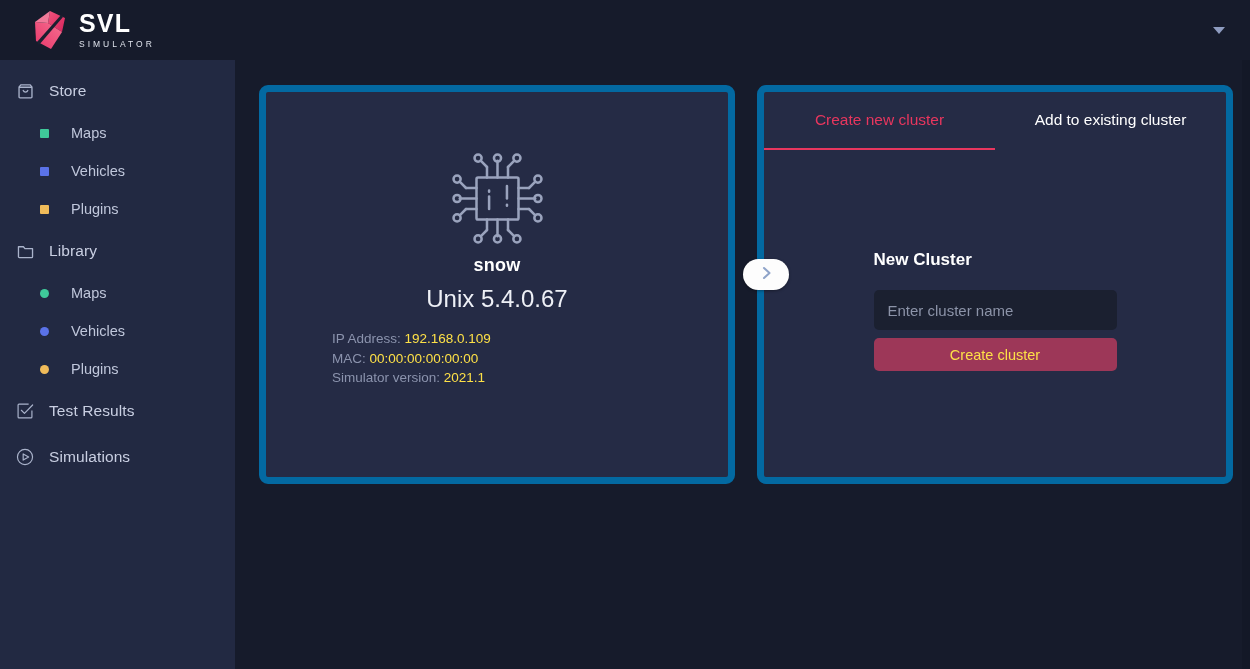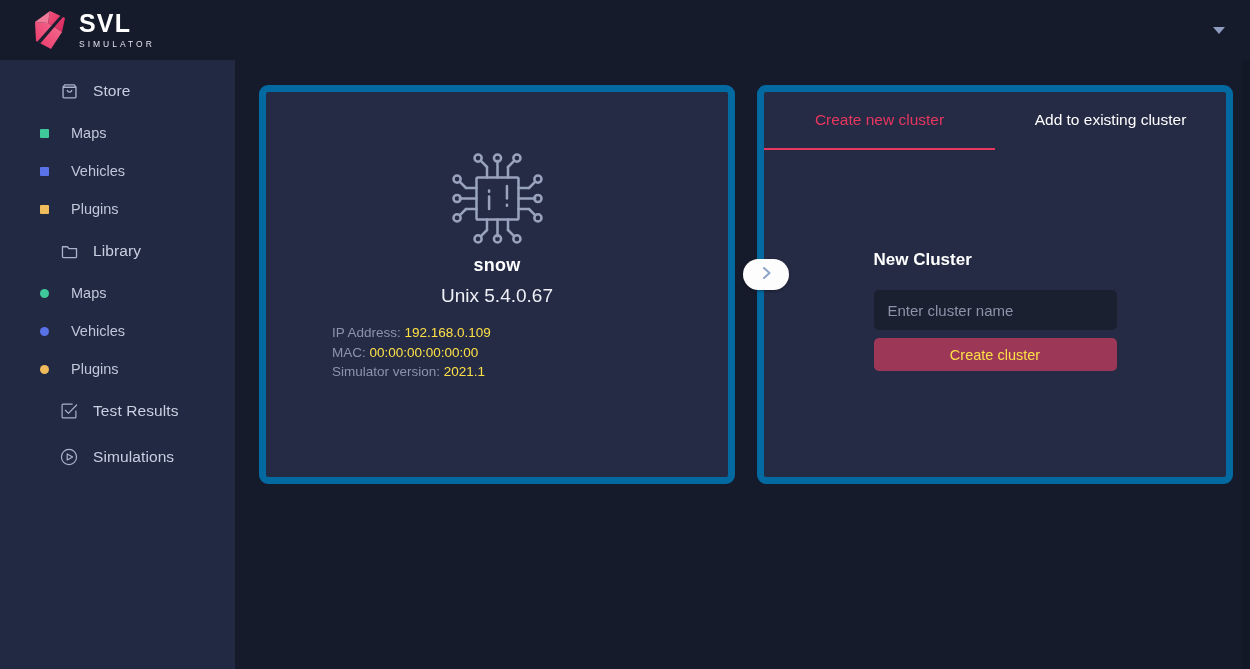--- a/index.html
+++ b/index.html
@@ -41,21 +41,21 @@
   
   .sidebar {
     width: 235px; flex: 0 0 235px;
     background: #222942;
     padding-top: 8px;
     overflow: hidden;
   }
   .nav-item {
     display: flex; align-items: center;
     height: 46px; padding-left: 10px;
-    cursor: pointer; color: #c3cade; margin-left: 44px;
+    cursor: pointer; color: #c3cade;
   }
   .nav-item .nav-icon {
     width: 30px; flex: 0 0 30px; display: flex; align-items: center; justify-content: center;
     margin-right: 9px;
   }
   .nav-item .nav-label { font-size: 15.5px; color: #c9cfe2; letter-spacing: .1px; }
   .nav-item.active { background: #2d3450; }
   .nav-item.active .nav-label { color: #ffffff; }
 
   .sub-item {
@@ -87,21 +87,21 @@
     position: relative;
     flex: 0 0 476px;
   }
 
   
   .node-card { display: flex; flex-direction: column; align-items: center; }
   .node-icon { margin-top: 54px; }
   .node-name {
     font-size: 18px; font-weight: 700; color: #ffffff; letter-spacing: .2px;
   }
-  .node-os { font-size: 19px; color: #eef0f6; margin-top: 9px; font-weight: 400; }
+  .node-os { font-size: 24px; color: #eef0f6; margin-top: 9px; font-weight: 400; }
   .node-meta { margin-top: 16px; width: 100%; padding-left: 66px; }
   .meta-row { font-size: 13.5px; line-height: 19.5px; color: #8b93ad; white-space: nowrap; }
   .meta-row .val { color: #fde047; }
 
   
   .arrow-pill {
     position: absolute;
     left: 476px; top: 174px;
     transform: translateX(8px);
     width: 46px; height: 31px; border-radius: 16px;

